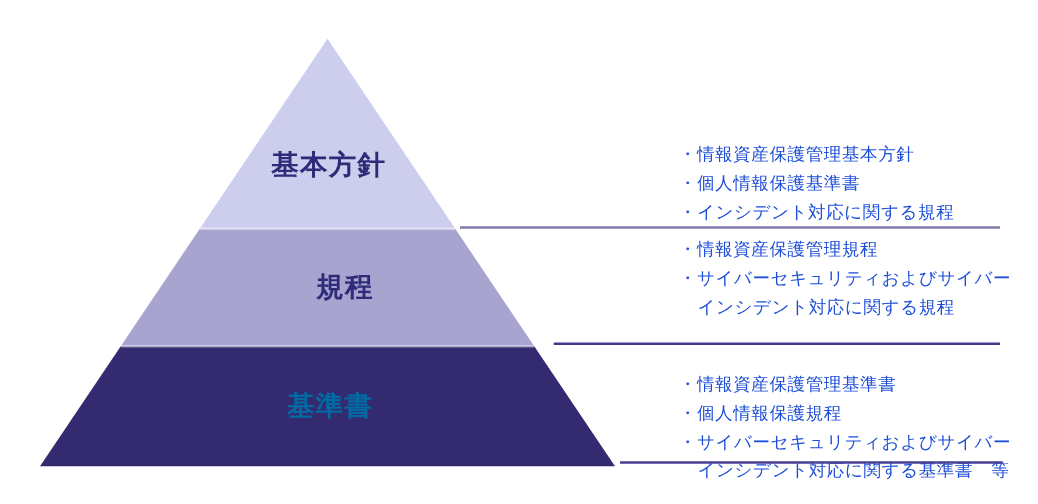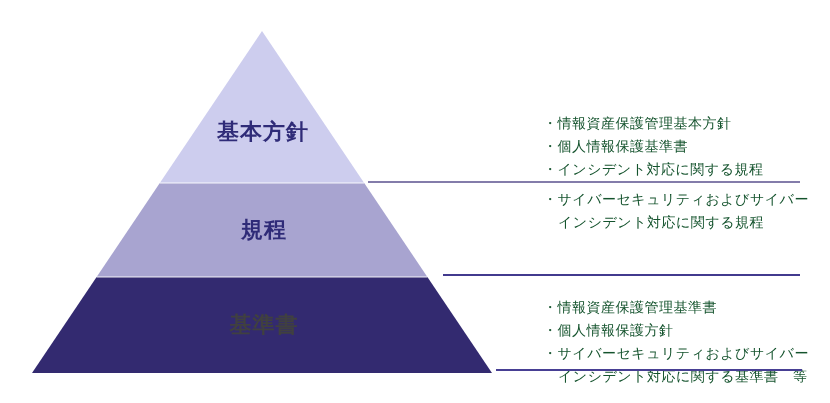--- a/index.html
+++ b/index.html
@@ -24,31 +24,31 @@
     position: absolute;
     width: 200px;
     text-align: center;
     font-size: 22px;
     font-weight: bold;
     line-height: 26px;
     color: #2f2b78;
     letter-spacing: 1px;
   }
   .pyramid-label.light {
-    color: #404040;
+    color: #0369a1;
   }
   .bullet-group {
     position: absolute;
     left: 543px;
     width: 272px;
   }
   .bullet-item {
     font-size: 14px;
     line-height: 23px;
-    color: #14532d;
+    color: #1d4ed8;
     letter-spacing: 0.5px;
     white-space: pre-line;
     padding-left: 15px;
     text-indent: -15px;
   }
   .separator {
     position: absolute;
     height: 2px;
   }
   .separator.sep-1 { left: 368px; top: 181px; width: 432px; background: #837caa; }
@@ -62,37 +62,38 @@
 
   <svg class="pyramid-svg" width="520" height="403" viewBox="0 0 520 403" aria-hidden="true">
     <polygon points="262,31 364.2,183 159.8,183" fill="#cdcdee"></polygon>
     <polygon points="159.8,183 364.2,183 427.4,277 96.6,277" fill="#a8a4d0"></polygon>
     <polygon points="96.6,277 427.4,277 492,373 32,373" fill="#332a70"></polygon>
     <line x1="159.8" y1="183" x2="364.2" y2="183" stroke="rgba(255,255,255,0.45)" stroke-width="2"></line>
     <line x1="96.6" y1="277" x2="427.4" y2="277" stroke="rgba(255,255,255,0.45)" stroke-width="2"></line>
   </svg>
 
   <div class="pyramid-label" style="left:163px; top:119px;">基本方針</div>
-  <div class="pyramid-label" style="left:164px; top:217px;">規程</div>
+  <div class="pyramid-label" style="left:176px; top:217px;">規程</div>
   <div class="pyramid-label light" style="left:164px; top:312px;">基準書</div>
 
   <div class="bullet-group" style="top:112px;">
     <div class="bullet-item">・情報資産保護管理基本方針</div>
     <div class="bullet-item">・個人情報保護基準書</div>
     <div class="bullet-item">・インシデント対応に関する規程</div>
   </div>
   <div class="separator sep-1"></div>
 
   <div class="bullet-group" style="top:188px;">
+    <div class="bullet-item">・情報資産保護管理規程</div>
     <div class="bullet-item">・サイバーセキュリティおよびサイバー
 インシデント対応に関する規程</div>
   </div>
   <div class="separator sep-2"></div>
 
   <div class="bullet-group" style="top:296px;">
     <div class="bullet-item">・情報資産保護管理基準書</div>
-    <div class="bullet-item">・個人情報保護方針</div>
+    <div class="bullet-item">・個人情報保護規程</div>
     <div class="bullet-item">・サイバーセキュリティおよびサイバー
 インシデント対応に関する基準書　等</div>
   </div>
   <div class="separator sep-3"></div>
 
 </div>
 
 </body></html>

